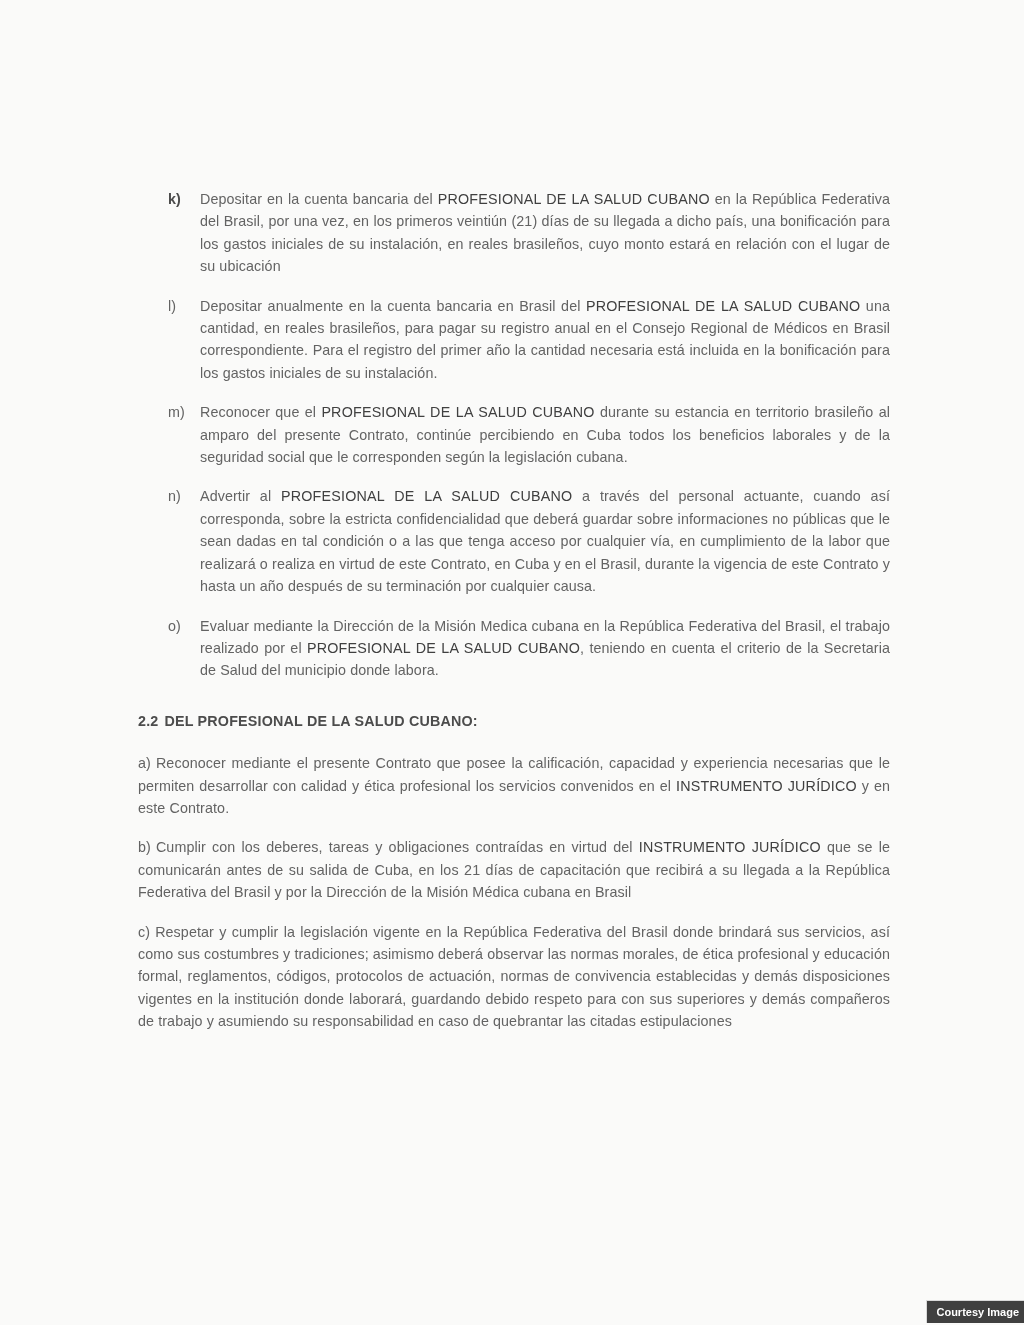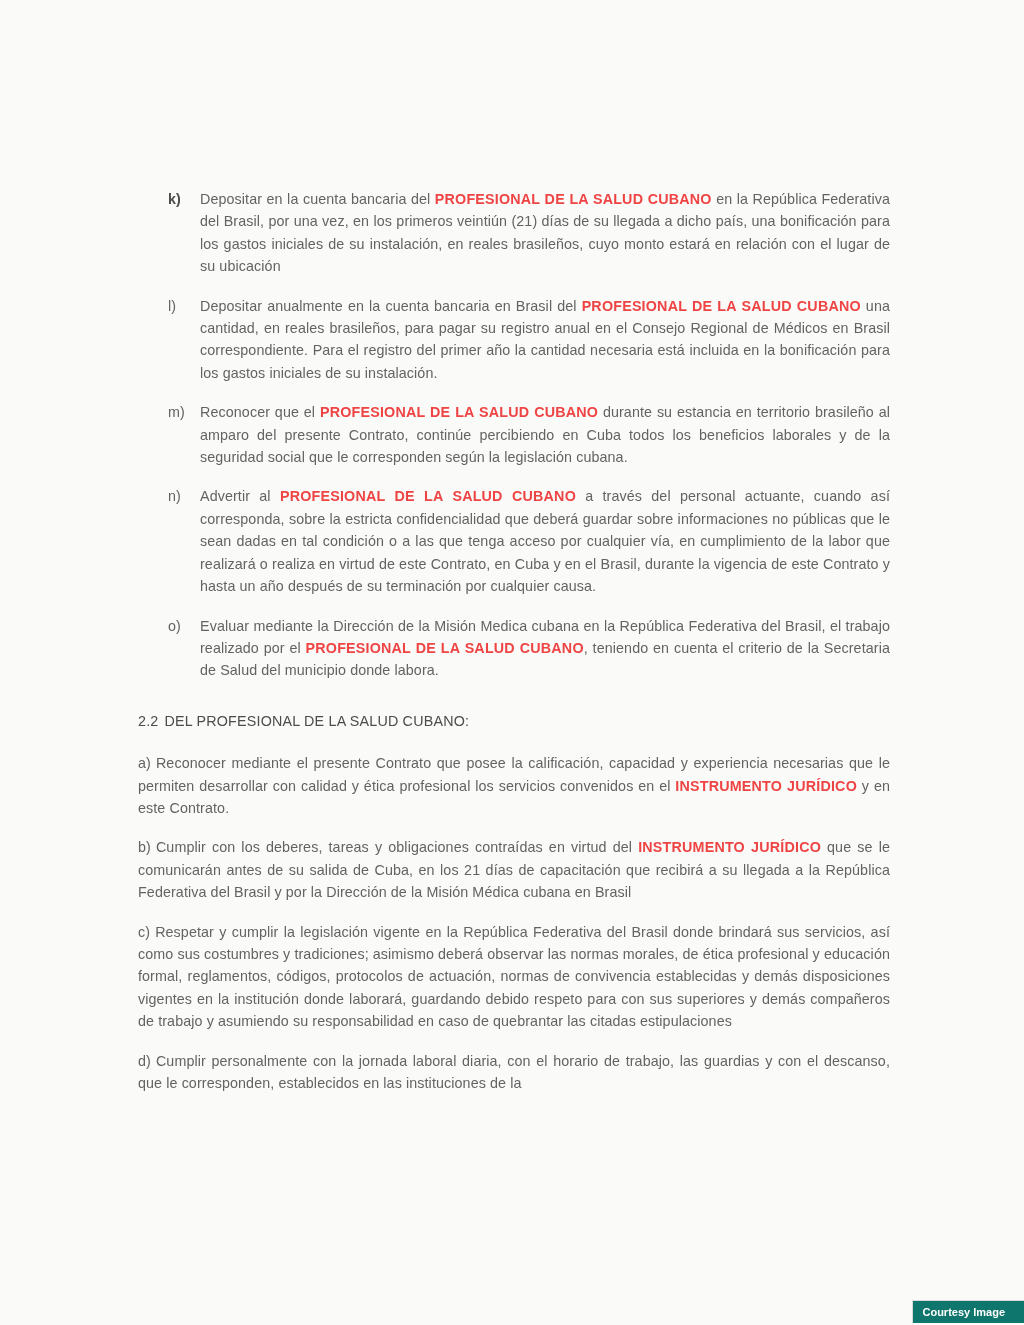--- a/index.html
+++ b/index.html
@@ -45,44 +45,44 @@
     width: 30px;
   }
   .marker.bold {
     font-weight: bold;
     color: #4c4c4c;
   }
   .plain .marker {
     margin-right: 5px;
   }
   strong {
-    font-weight: bold;
-    color: #ef4444;
+    font-weight: normal;
+    color: #404040;
     letter-spacing: 0.2px;
   }
   .heading {
-    font-weight: normal;
+    font-weight: bold;
     color: #4c4c4c;
     text-align: left;
     margin: 28px 0 20px 0;
     letter-spacing: 0.2px;
   }
   .heading .num {
     margin-right: 6px;
   }
   .badge {
     position: absolute;
     right: 0;
     bottom: 2px;
-    background: #0f766e;
+    background: #404040;
     color: #ffffff;
     font-weight: bold;
     font-size: 11px;
     line-height: 14px;
-    padding: 4px 19px 4px 9px;
+    padding: 4px 5px 4px 9px;
     border-top: 1px solid #d9d9d9;
     border-left: 1px solid #d9d9d9;
     filter: blur(0.25px);
   }
 </style>
 </head>
 <body>
 
 <div class="page">
   <div class="doc">
@@ -96,19 +96,18 @@
       </div>
 
     <div class="heading">
       <span class="num">2.2</span><span>DEL PROFESIONAL DE LA SALUD CUBANO:</span>
     </div>
 
     <div class="plain">
         <div class="clause"><span class="marker">a)</span><span class="text"><span>Reconocer mediante el presente Contrato que posee la calificación, capacidad y experiencia necesarias que le permiten desarrollar con calidad y ética profesional los servicios convenidos en el </span><strong>INSTRUMENTO JURÍDICO</strong><span> y en este Contrato.</span></span></div>
         <div class="clause"><span class="marker">b)</span><span class="text"><span>Cumplir con los deberes, tareas y obligaciones contraídas en virtud del </span><strong>INSTRUMENTO JURÍDICO</strong><span> que se le comunicarán antes de su salida de Cuba, en los 21 días de capacitación que recibirá a su llegada a la República Federativa del Brasil y por la Dirección de la Misión Médica cubana en Brasil</span></span></div>
         <div class="clause"><span class="marker">c)</span><span class="text"><span>Respetar y cumplir la legislación vigente en la República Federativa del Brasil donde brindará sus servicios, así como sus costumbres y tradiciones; asimismo deberá observar las normas morales,  de ética profesional y educación formal, reglamentos, códigos, protocolos de actuación, normas de convivencia establecidas y demás disposiciones vigentes en la institución donde laborará, guardando debido respeto para con sus superiores y demás compañeros de trabajo y asumiendo su responsabilidad en caso de quebrantar las citadas estipulaciones</span></span></div>
-        <div class="clause"><span class="marker">d)</span><span class="text"><span>Cumplir personalmente con la jornada laboral diaria, con el horario de trabajo, las guardias y con el descanso, que le corresponden, establecidos en las  instituciones de la</span></span></div>
       </div>
 
   </div>
 
   <div class="badge">Courtesy Image</div>
 </div>
 
 </body></html>

